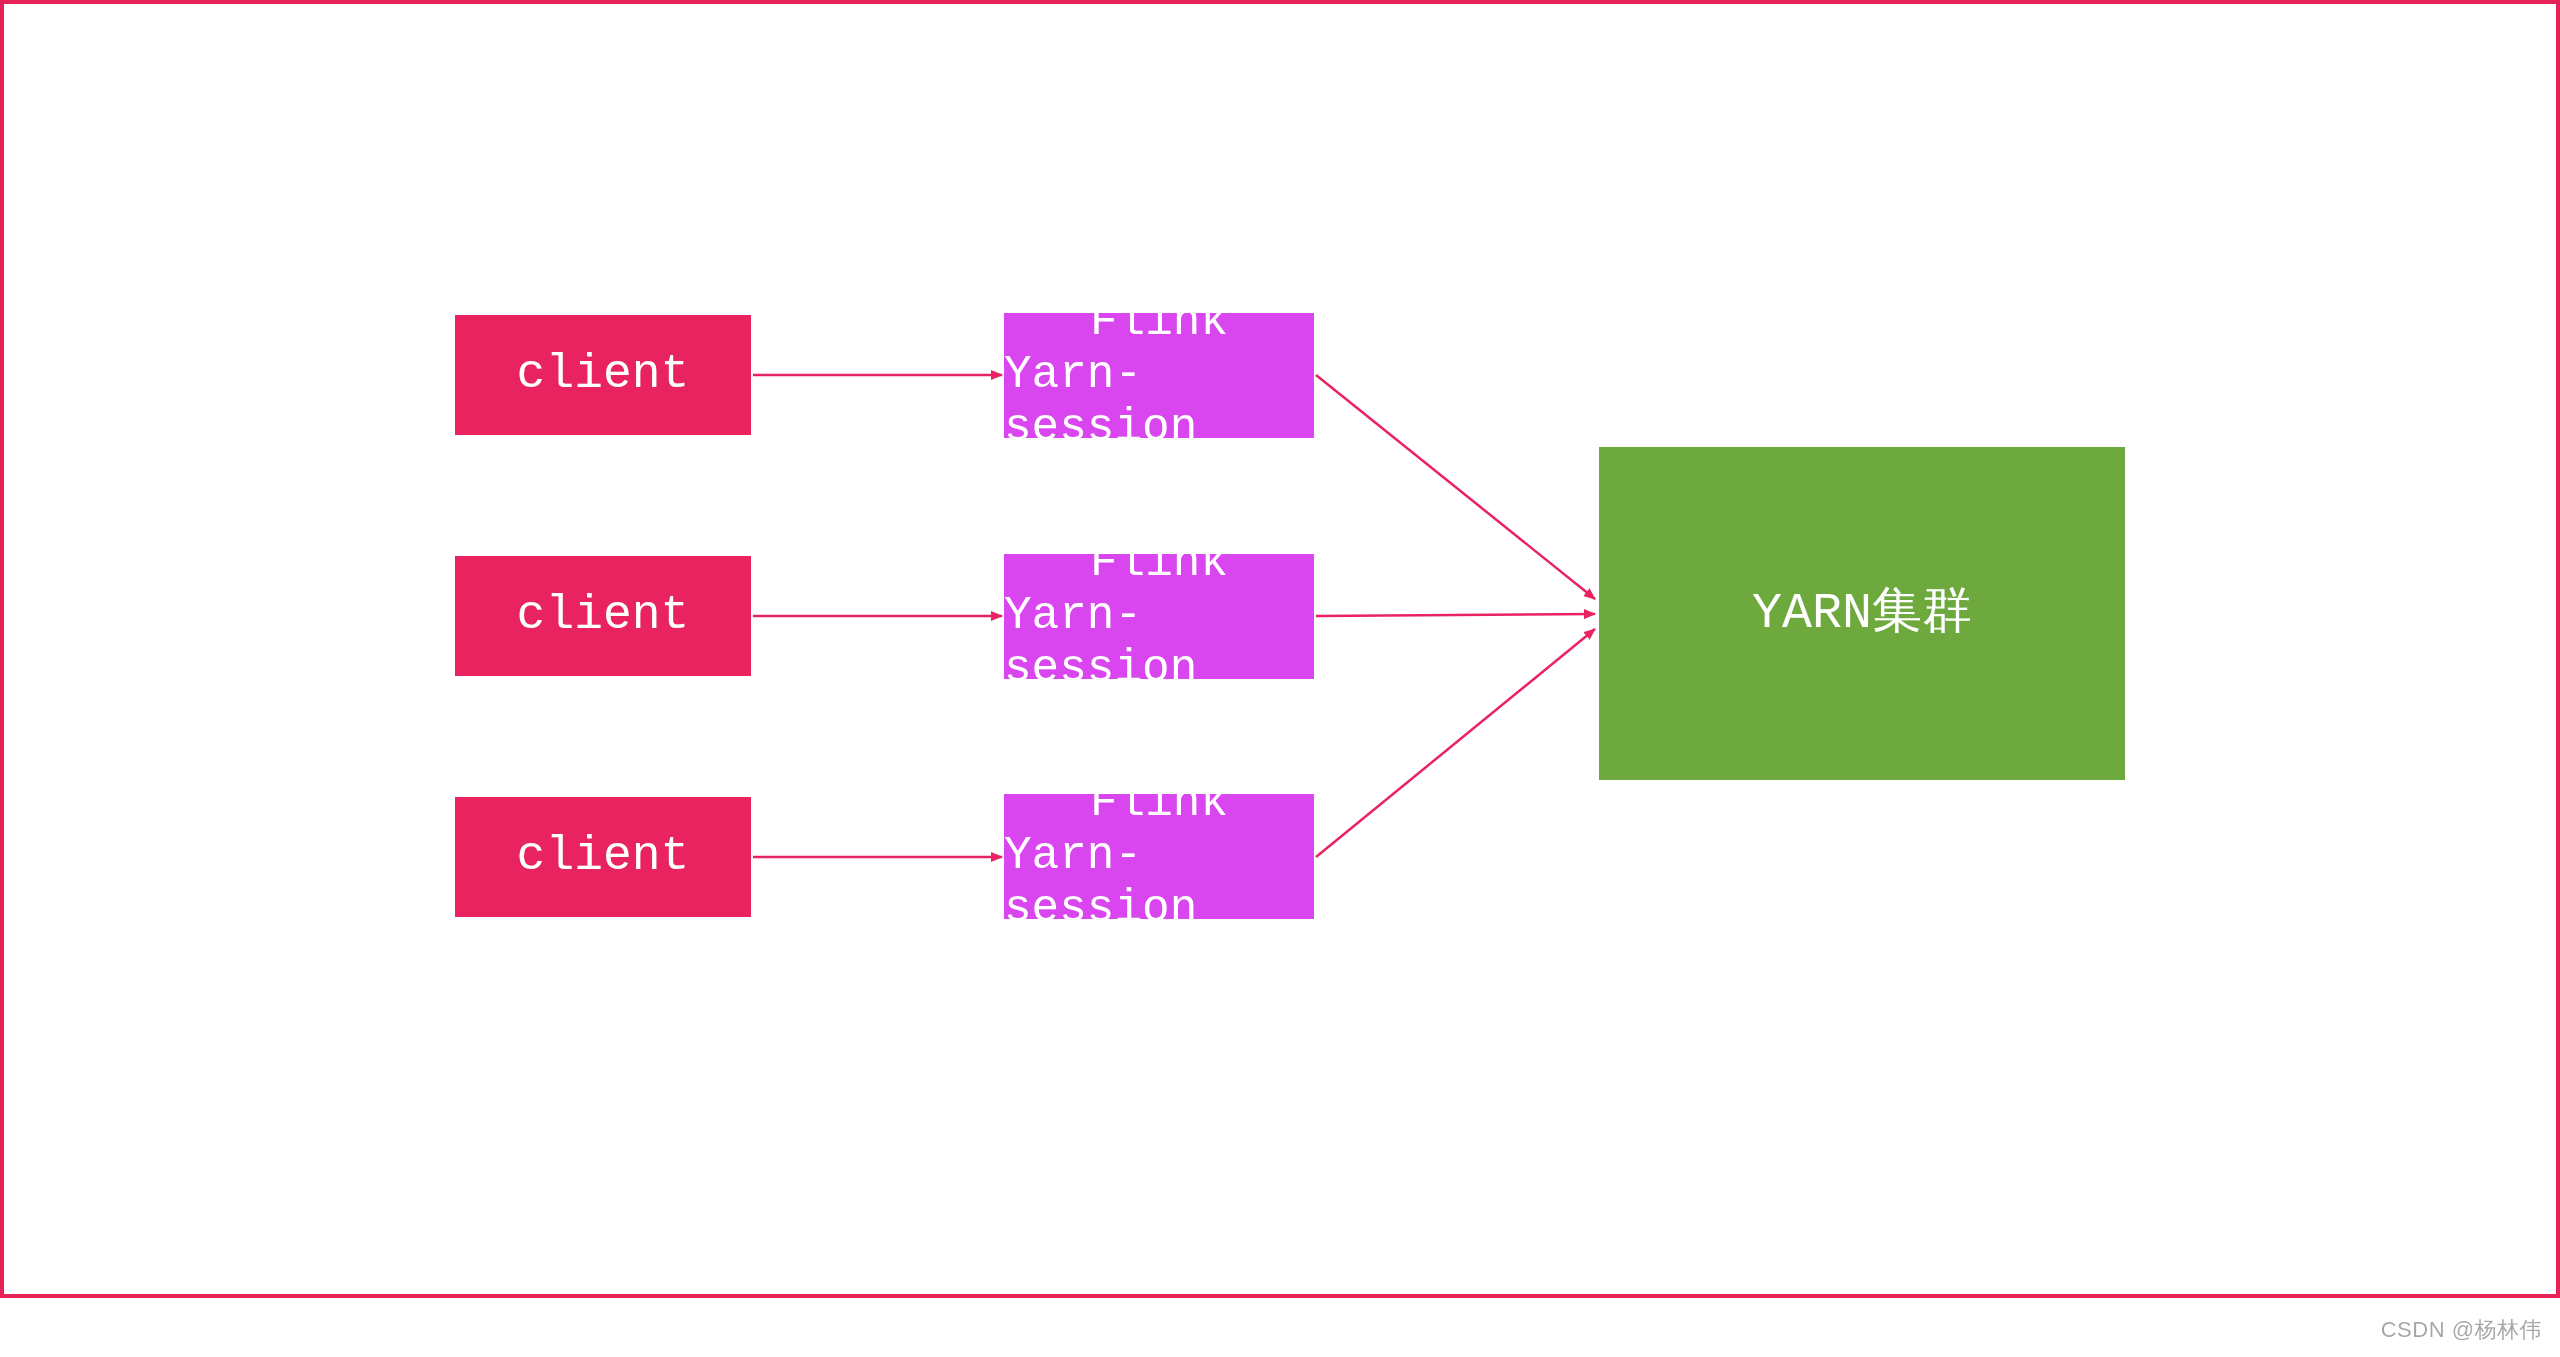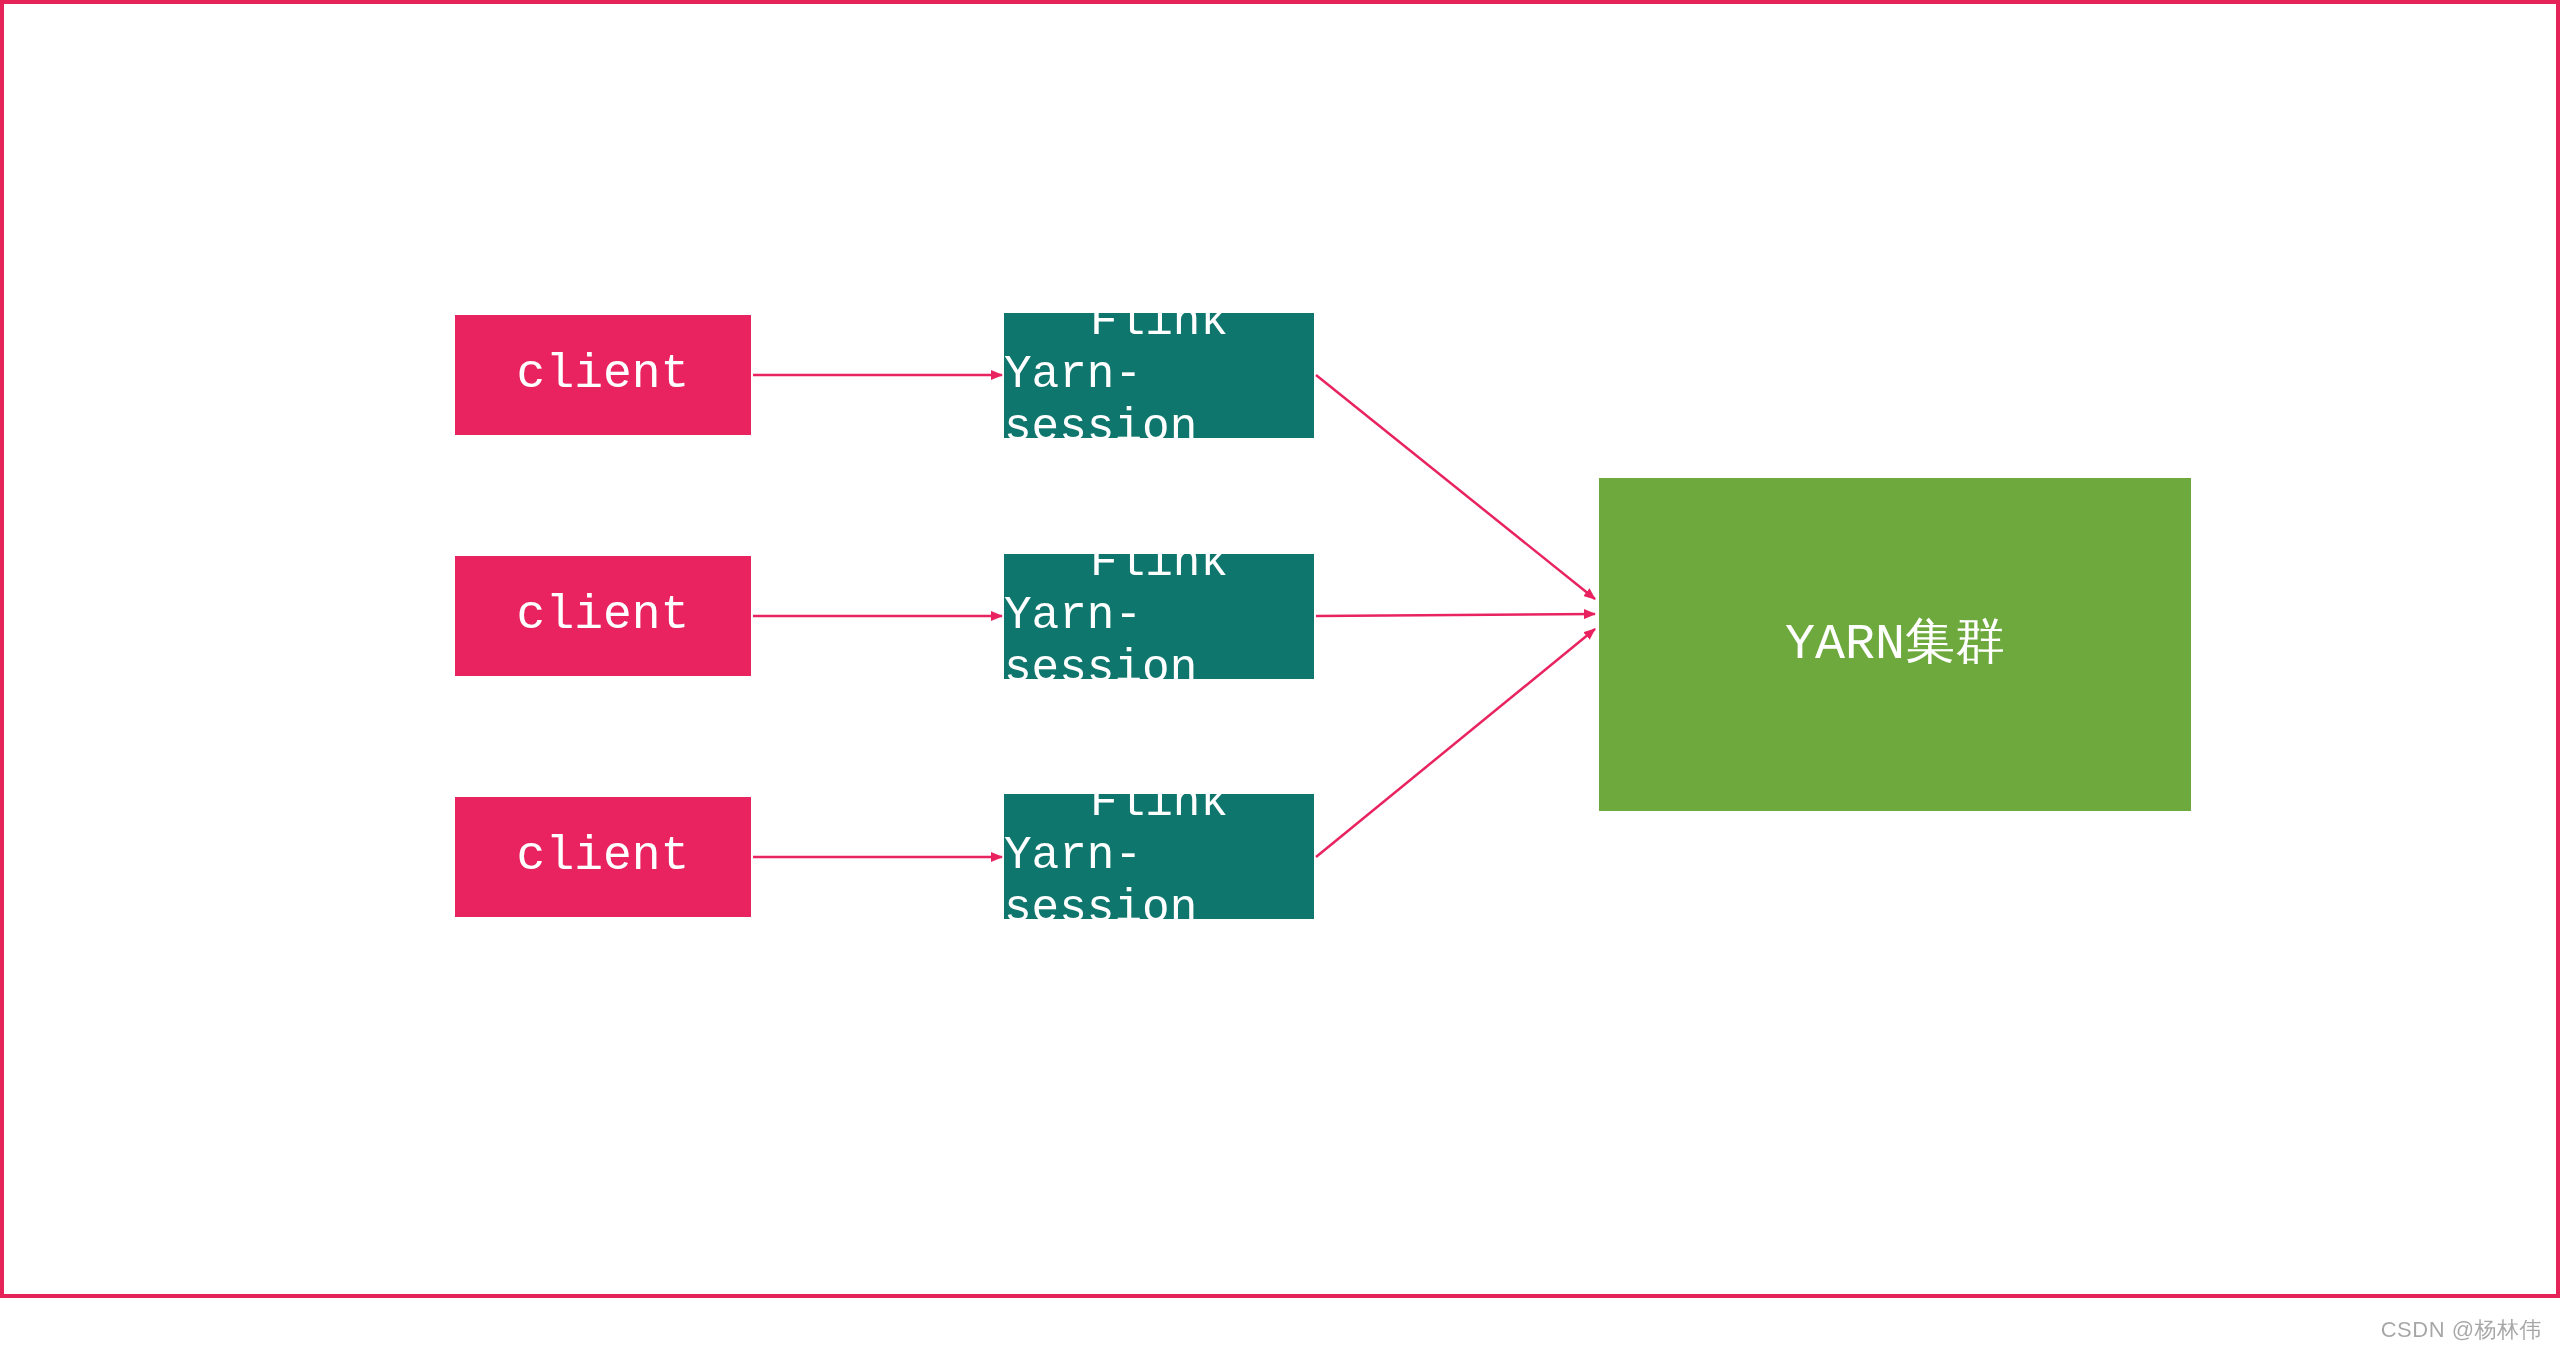--- a/index.html
+++ b/index.html
@@ -38,36 +38,35 @@
     color: #ffffff;
     line-height: 1.15;
   }
   .client-box {
     background: #E82360;
     width: 296px;
     height: 120px;
     font-size: 48px;
   }
   .flink-box {
-    background: #0f766e;
+    background: #d946ef;
     width: 310px;
     height: 125px;
   }
   .flink-title {
     font-size: 46px;
   }
   .flink-sub {
     font-size: 46px;
   }
   .yarn-box {
     background: #6EA93E;
-    width: 592px;
+    width: 526px;
     height: 333px;
     font-size: 50px;
-    margin-top: 31px;
   }
   svg.arrows {
     position: absolute;
     left: 0;
     top: 0;
     width: 2552px;
     height: 1290px;
     pointer-events: none;
   }
 </style>

